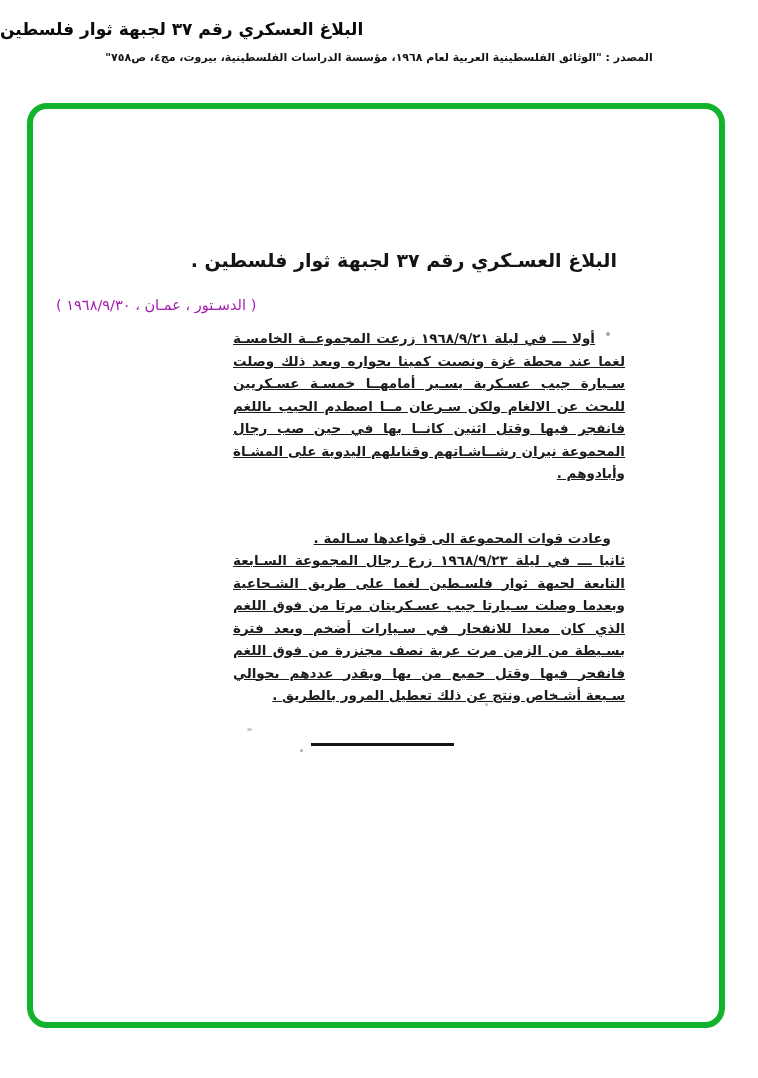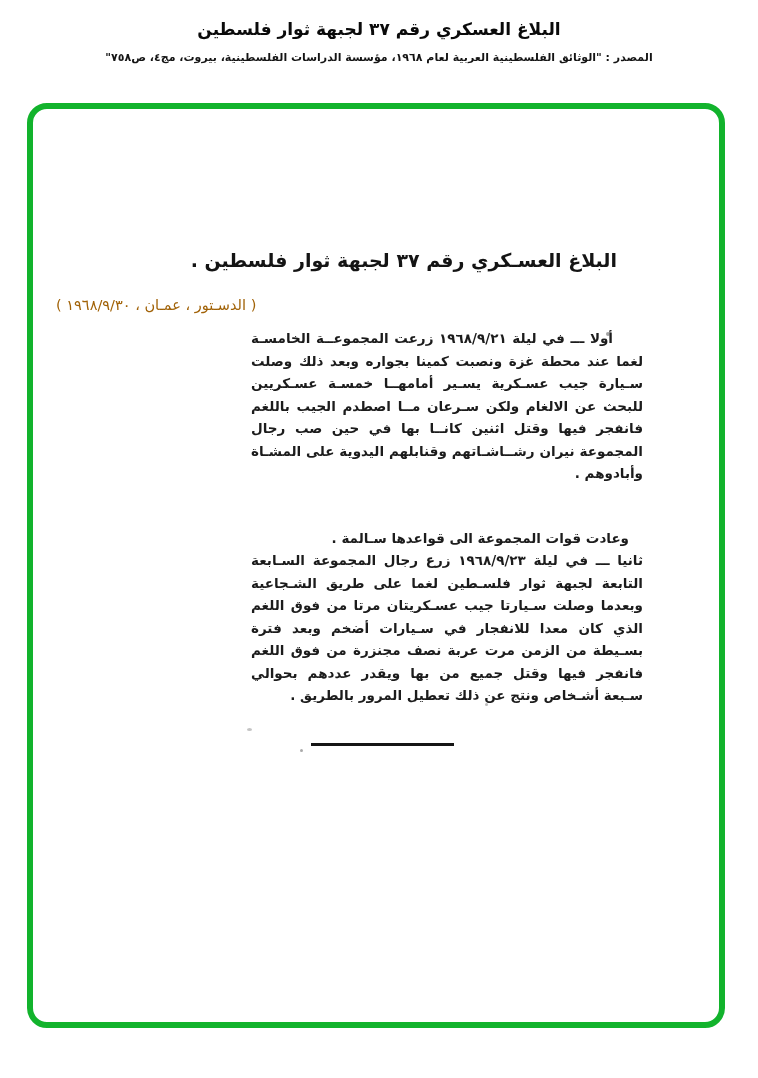--- a/index.html
+++ b/index.html
@@ -6,21 +6,21 @@
   .page{
     position:relative;
     width:758px;height:1078px;
     background:#ffffff;
     overflow:hidden;
     font-family:"DejaVu Sans",sans-serif;
     color:#111;
   }
   .hdr-title{
     position:absolute;top:19px;left:0;right:0;
-    text-align:center;direction:rtl;
+    text-align:left;direction:rtl;
     font-size:17px;font-weight:bold;color:#0a0a0a;
     letter-spacing:0.2px;
   }
   .hdr-source{
     position:absolute;top:51px;left:0;right:0;
     text-align:center;direction:rtl;
     font-size:11px;font-weight:bold;color:#141414;
   }
   .frame{
     position:absolute;left:27px;top:103px;
@@ -31,21 +31,21 @@
     background:#ffffff;
   }
   .doc-title{
     position:absolute;top:243px;right:141px;
     direction:rtl;white-space:nowrap;
     font-size:19px;font-weight:bold;color:#141414;
   }
   .doc-byline{
     position:absolute;top:291px;left:56px;
     direction:rtl;white-space:nowrap;
-    font-size:14.5px;font-weight:normal;color:#a16207;
+    font-size:14.5px;font-weight:normal;color:#a21caf;
   }
   .doc-body{
     position:absolute;top:321px;left:237px;width:392px;
     direction:rtl;text-align:justify;
     font-size:13.5px;line-height:22.5px;
     font-weight:bold;color:#1c1c1c;
   }
   .doc-body p{margin:0;padding:0;}
   .doc-body p.indent-lg{text-indent:30px;}
   .doc-body p.indent-sm{text-indent:14px;margin-top:42px;}
@@ -67,21 +67,21 @@
   <div class="hdr-title">البلاغ العسكري رقم ٣٧ لجبهة ثوار فلسطين</div>
 
   <div class="hdr-source">المصدر : "الوثائق الفلسطينية العربية لعام ١٩٦٨، مؤسسة الدراسات الفلسطينية، بيروت، مج٤، ص٧٥٨"</div>
 
   <div class="frame">
 
     <div class="doc-title" style="position:absolute;top:140px;right:102px;">البلاغ العسـكري رقم ٣٧ لجبهة ثوار فلسطين .</div>
 
     <div class="doc-byline" style="position:absolute;top:188px;left:23px;">( الدسـتور ، عمـان ، ١٩٦٨/٩/٣٠ )</div>
 
-    <div class="doc-body" style="position:absolute;top:218px;left:218px;">
+    <div class="doc-body" style="position:absolute;top:218px;left:200px;text-decoration:underline;">
       <p class="indent-lg">أولا ـــ في ليلة ١٩٦٨/٩/٢١ زرعت المجموعــة الخامسـة لغما عند محطة غزة ونصبت كمينا بجواره وبعد ذلك وصلت سـيارة جيب عسـكرية يسـير أمامهــا خمسـة عسـكريين للبحث عن الالغام ولكن سـرعان مــا اصطدم الجيب باللغم فانفجر فيها وقتل اثنين كانــا بها في حين صب رجال المجموعة نيران رشــاشـاتهم وقنابلهم اليدوية على المشـاة وأبادوهم .</p>
       <p class="indent-sm">وعادت قوات المجموعة الى قواعدها سـالمة .</p>
       <p>ثانيا ـــ في ليلة ١٩٦٨/٩/٢٣ زرع رجال المجموعة السـابعة التابعة لجبهة ثوار فلسـطين لغما على طريق الشـجاعية وبعدما وصلت سـيارتا جيب عسـكريتان مرتا من فوق اللغم الذي كان معدا للانفجار في سـيارات أضخم وبعد فترة بسـيطة من الزمن مرت عربة نصف مجنزرة من فوق اللغم فانفجر فيها وقتل جميع من بها ويقدر عددهم بحوالي سـبعة أشـخاص ونتج عن ذلك تعطيل المرور بالطريق .</p>
     </div>
 
     <div class="sig-line" style="position:absolute;top:634px;left:278px;"></div>
 
     <div>
       <span class="speck s1" style="left:573px;top:223px;"></span>
       <span class="speck s2" style="left:214px;top:619px;"></span>

